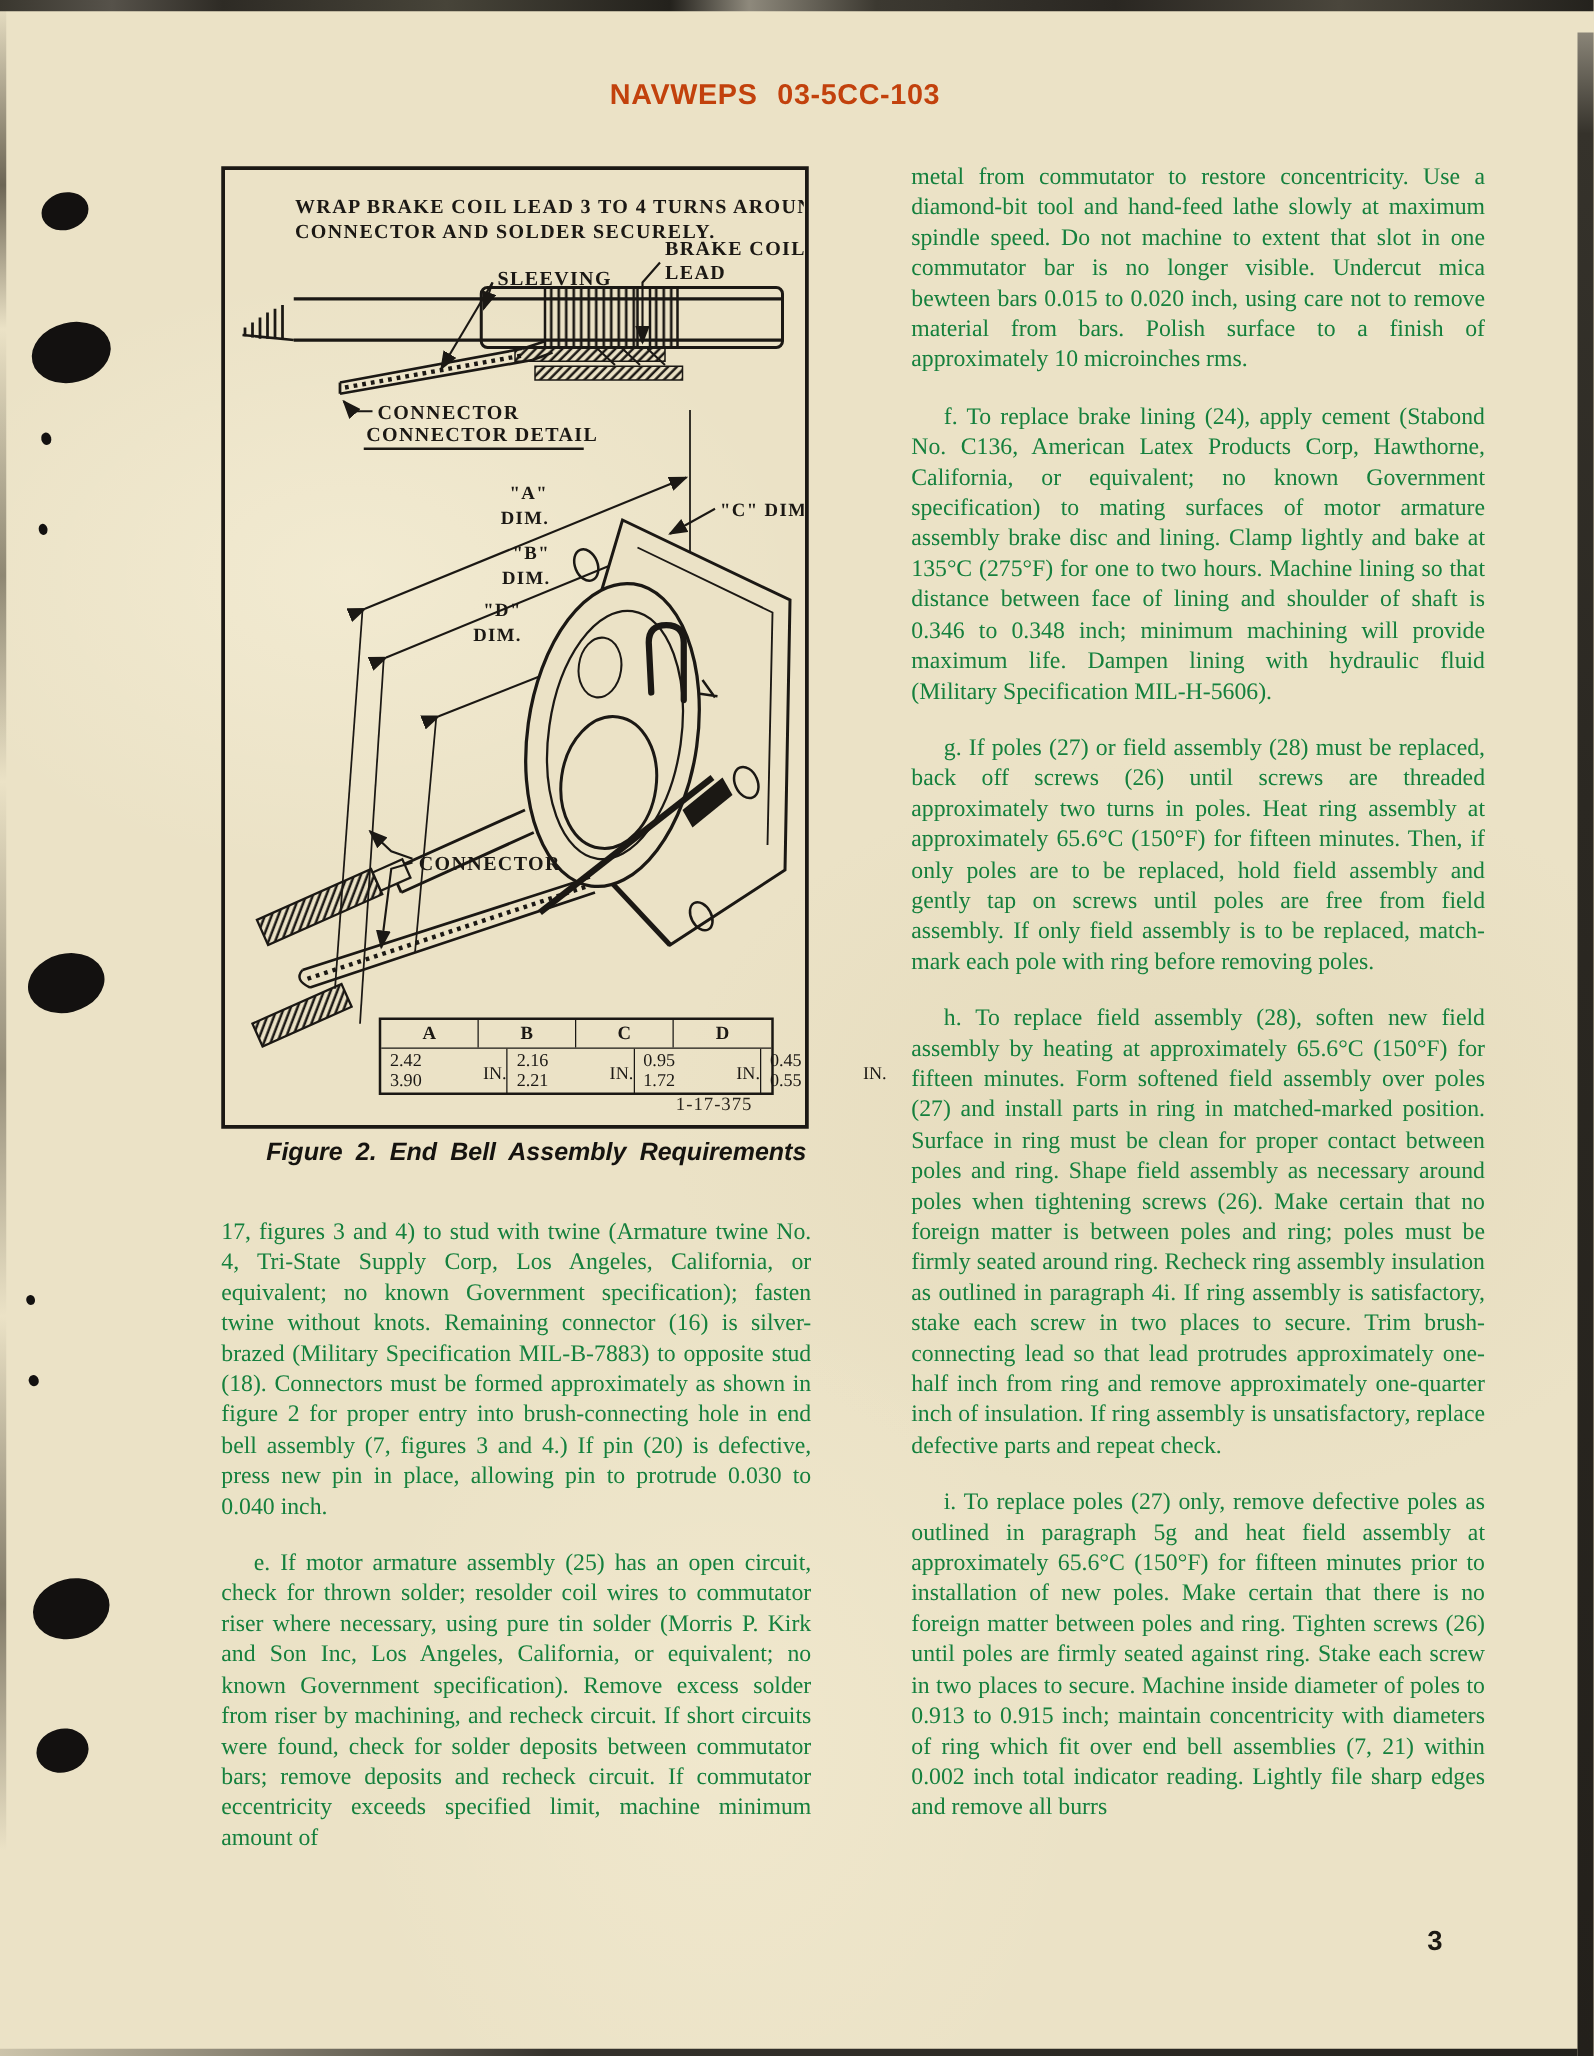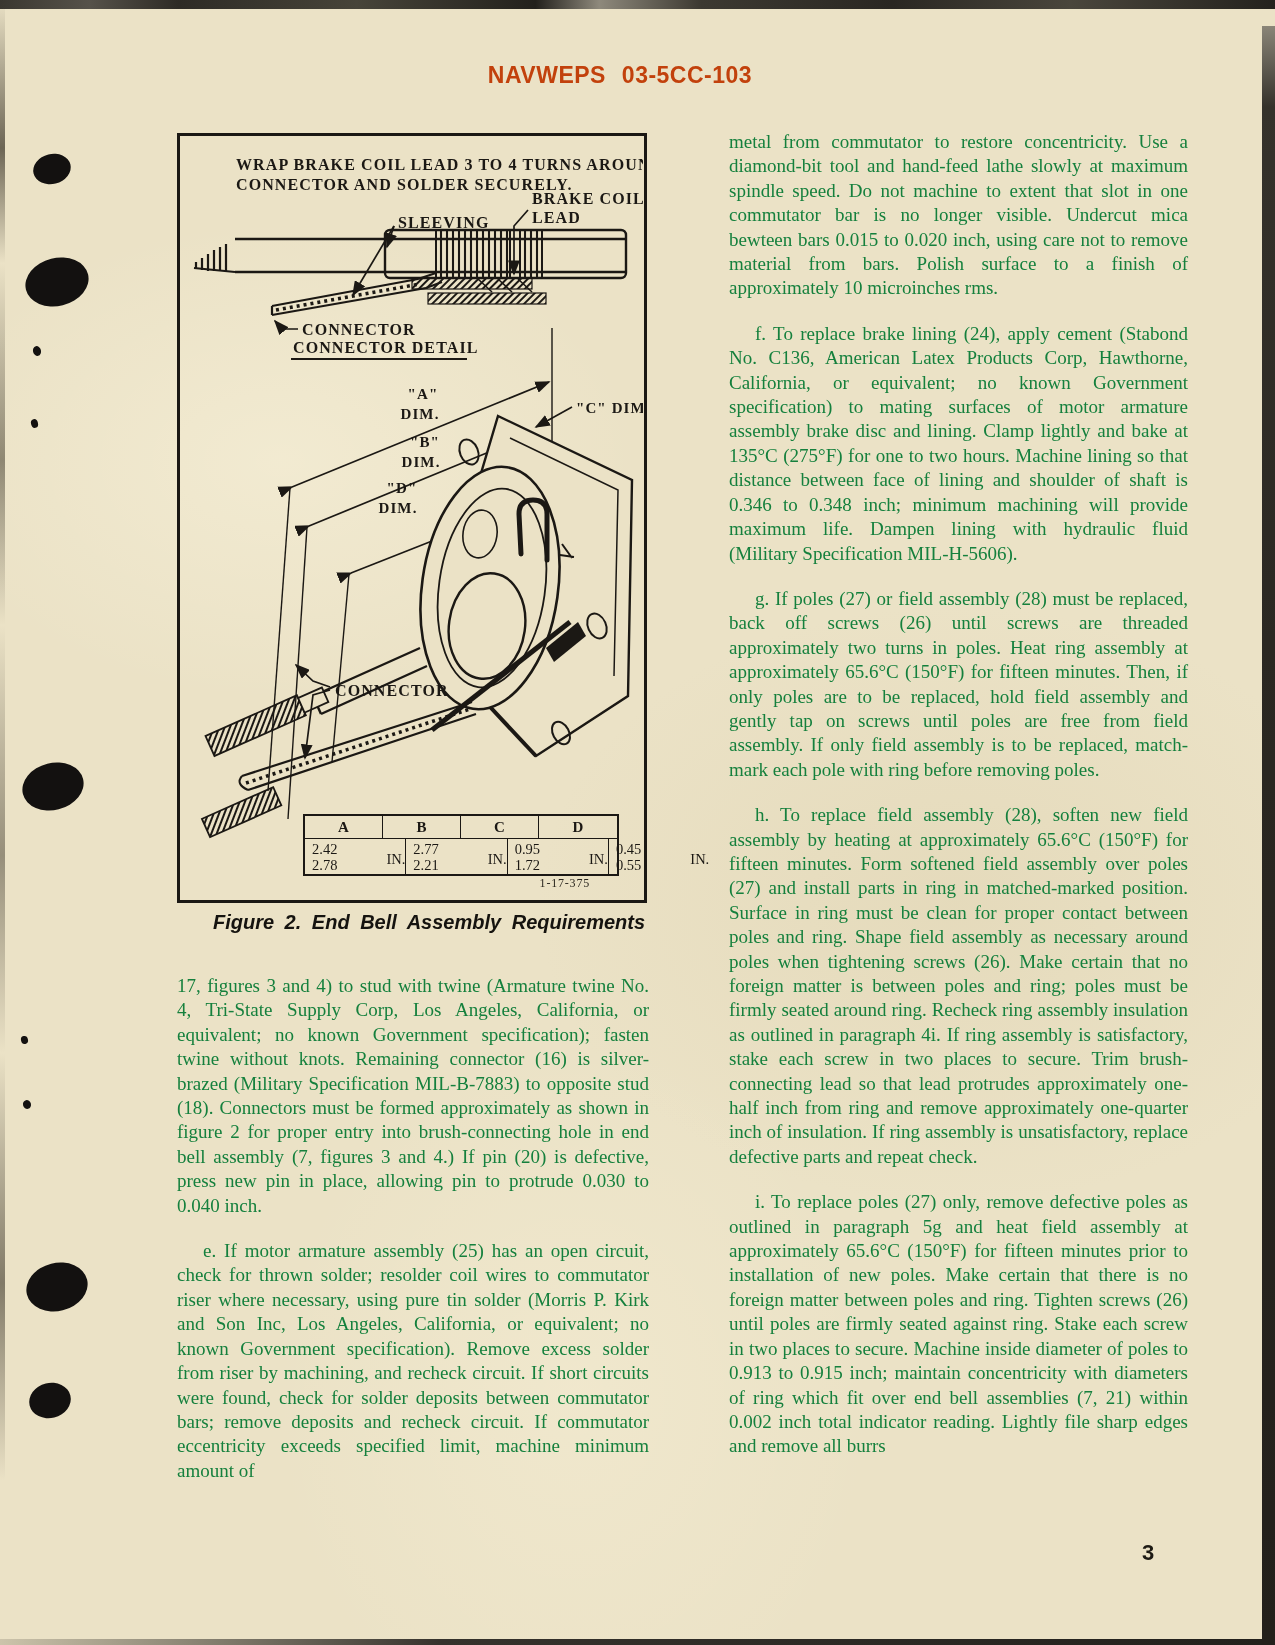--- a/index.html
+++ b/index.html
@@ -39,22 +39,22 @@
   .dt-row{display:flex;}
   .dt-row.head{height:22px;border-bottom:1.6px solid #1b1814;}
   .dt-row.vals{height:36px;}
   .dt-c{flex:1 0 25%;border-right:1.6px solid #1b1814;box-sizing:border-box;
     display:flex;align-items:center;justify-content:center;
     font-weight:bold;font-size:15px;}
   .dt-c:last-child{border-right:none;}
   .dt-row.vals .dt-c{justify-content:center;padding-left:7px;font-weight:normal;font-size:14.5px;gap:48px;}
   .nums{display:flex;flex-direction:column;line-height:1.12;}
   .unit{margin-left:1px;margin-top:5px;}
-  .drawing-ref{position:absolute;left:318px;top:740px;width:92px;text-align:right;
-    font-size:12px;letter-spacing:.8px;color:#2a261e;}
+  .drawing-ref{position:absolute;left:330px;top:740px;width:92px;text-align:right;
+    font-size:15px;letter-spacing:.8px;color:#2a261e;}
   .fig-caption{position:absolute;left:194px;top:911px;width:470px;text-align:center;
     font-family:"Liberation Sans",sans-serif;font-style:italic;font-weight:bold;
     font-size:20px;word-spacing:5px;color:#15130f;}
   
   .col{position:absolute;color:#15803d;font-size:19px;line-height:24.4px;}
   .col p{margin:0 0 21px 0;text-align:justify;}
   .col p.ind{text-indent:26px;}
   .col-left{left:177px;top:974px;width:472px;}
   .col-right{left:729px;top:130px;width:459px;}
   .page-num{position:absolute;left:1128px;top:1540px;width:40px;text-align:center;
@@ -190,27 +190,27 @@
     <div class="dt-row head">
       <div class="dt-c">A</div>
       <div class="dt-c">B</div>
       <div class="dt-c">C</div>
       <div class="dt-c">D</div>
     </div>
     <div class="dt-row vals">
       <div class="dt-c">
         <span class="nums">
             <span>2.42</span>
-            <span>2.78</span>
-          </span>
-        <span class="unit">IN.</span>
-      </div>
-      <div class="dt-c">
-        <span class="nums">
-            <span>2.77</span>
+            <span>3.90</span>
+          </span>
+        <span class="unit">IN.</span>
+      </div>
+      <div class="dt-c">
+        <span class="nums">
+            <span>2.16</span>
             <span>2.21</span>
           </span>
         <span class="unit">IN.</span>
       </div>
       <div class="dt-c">
         <span class="nums">
             <span>0.95</span>
             <span>1.72</span>
           </span>
         <span class="unit">IN.</span>

